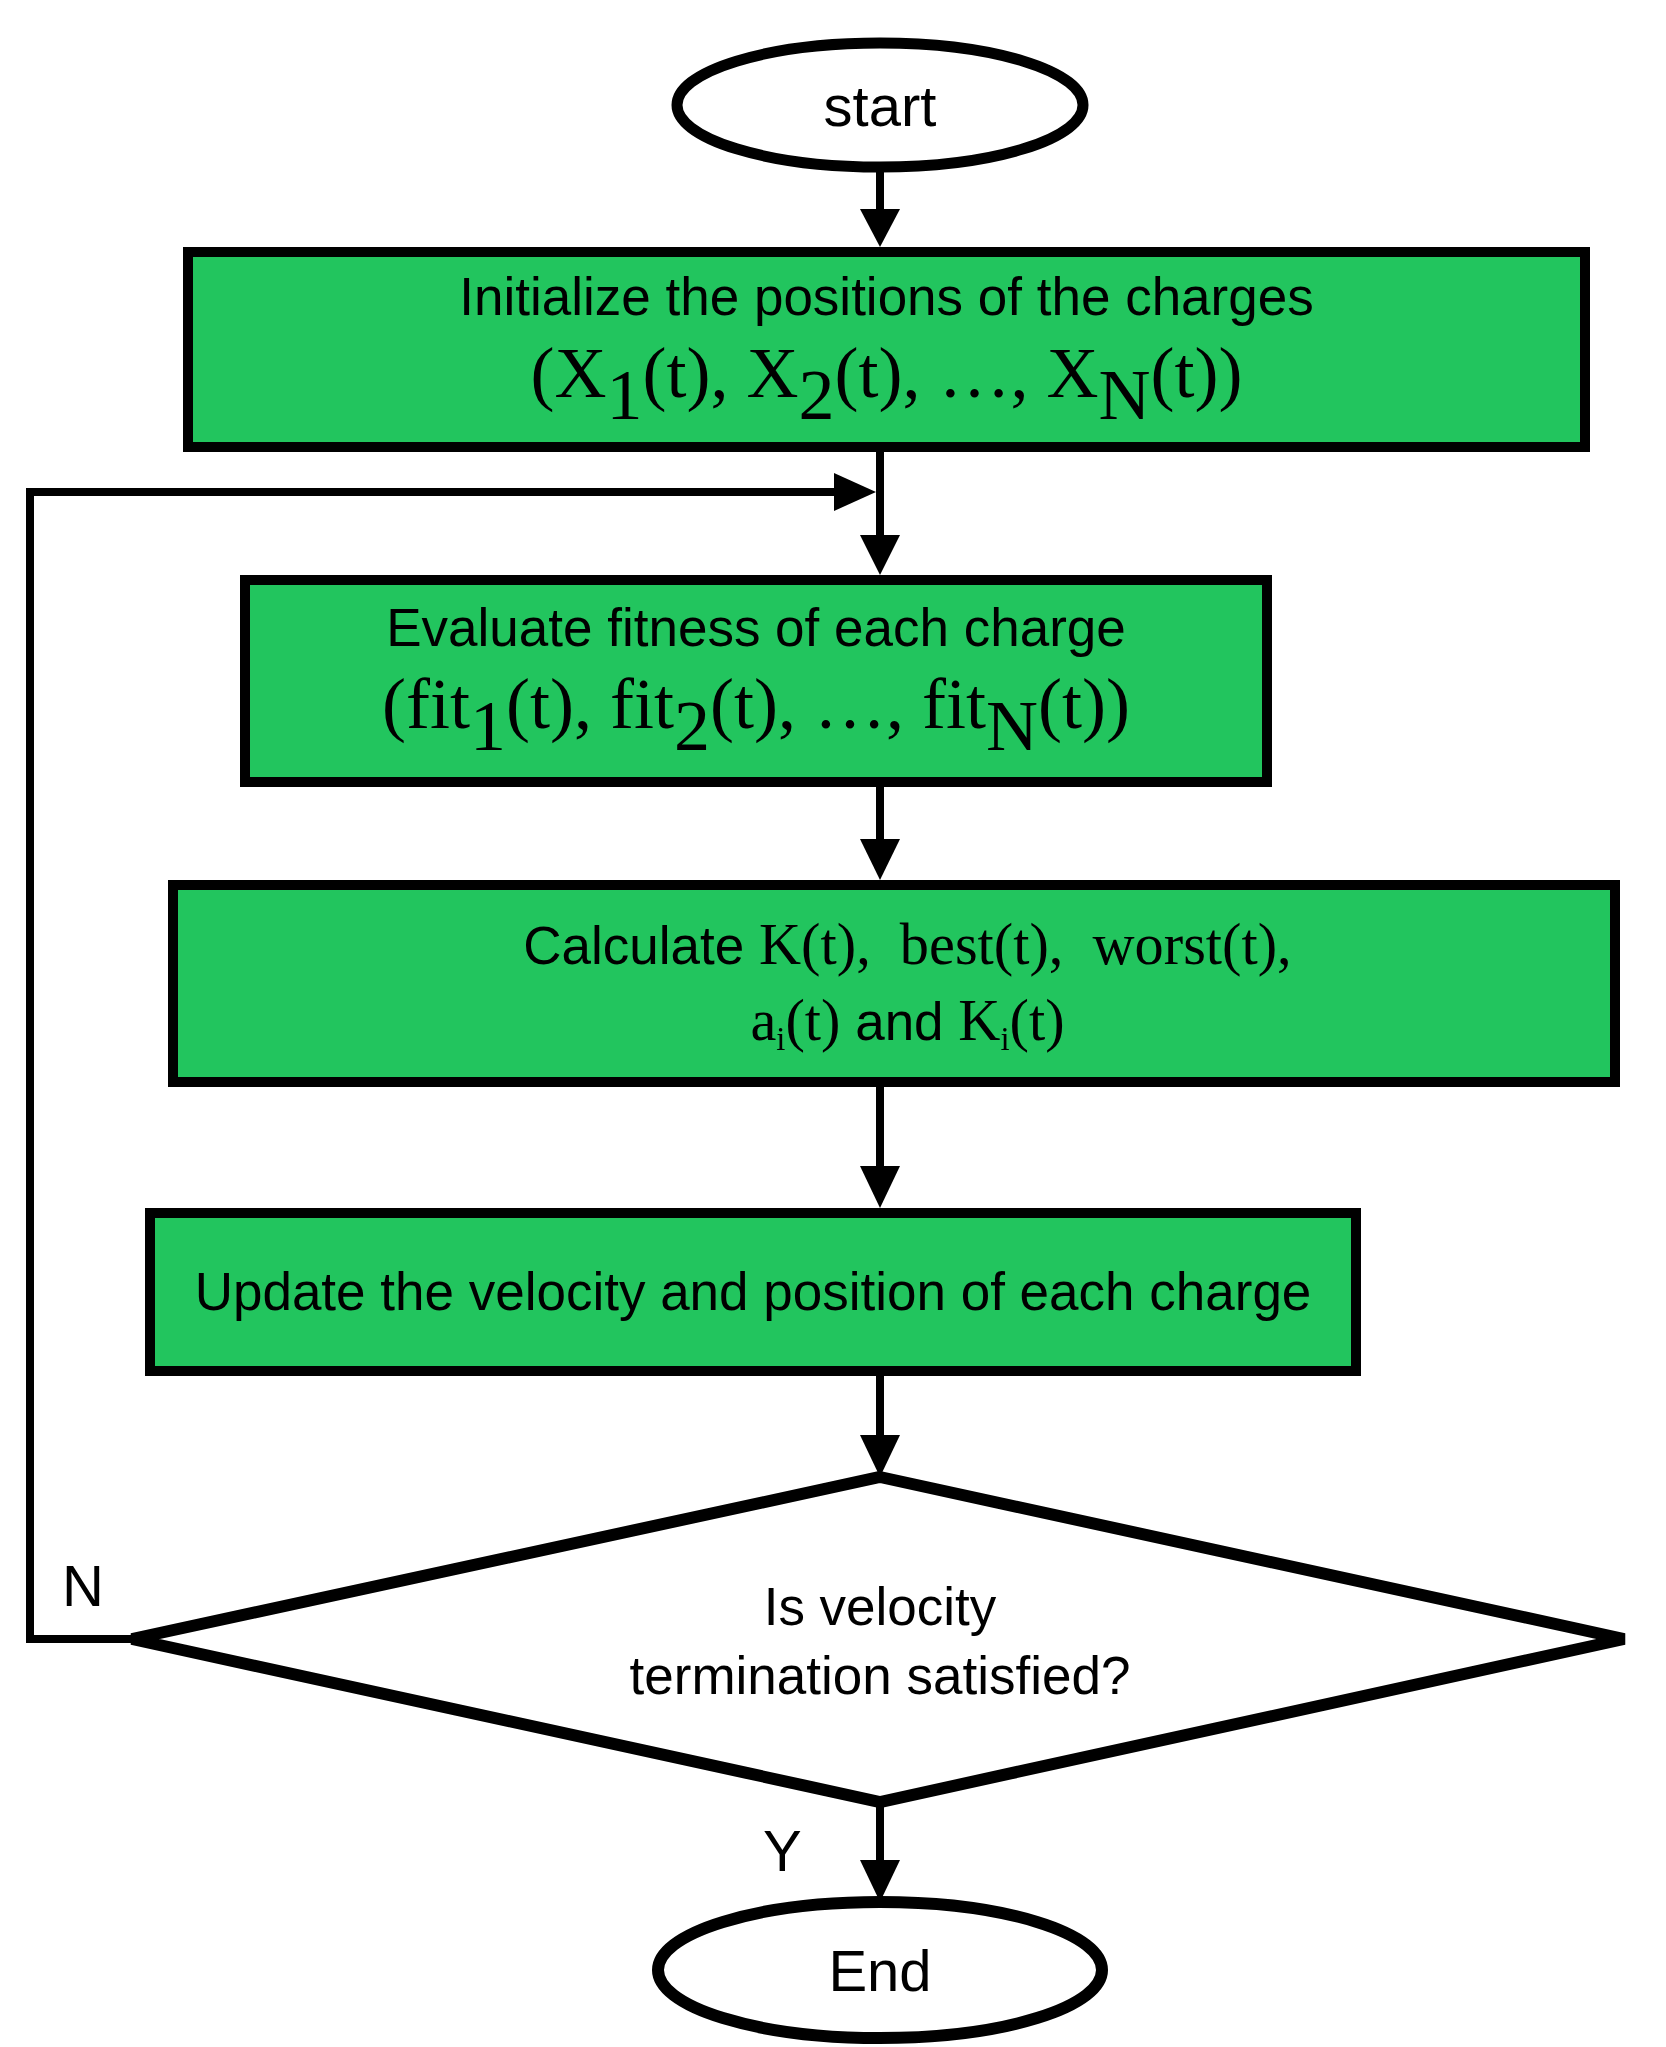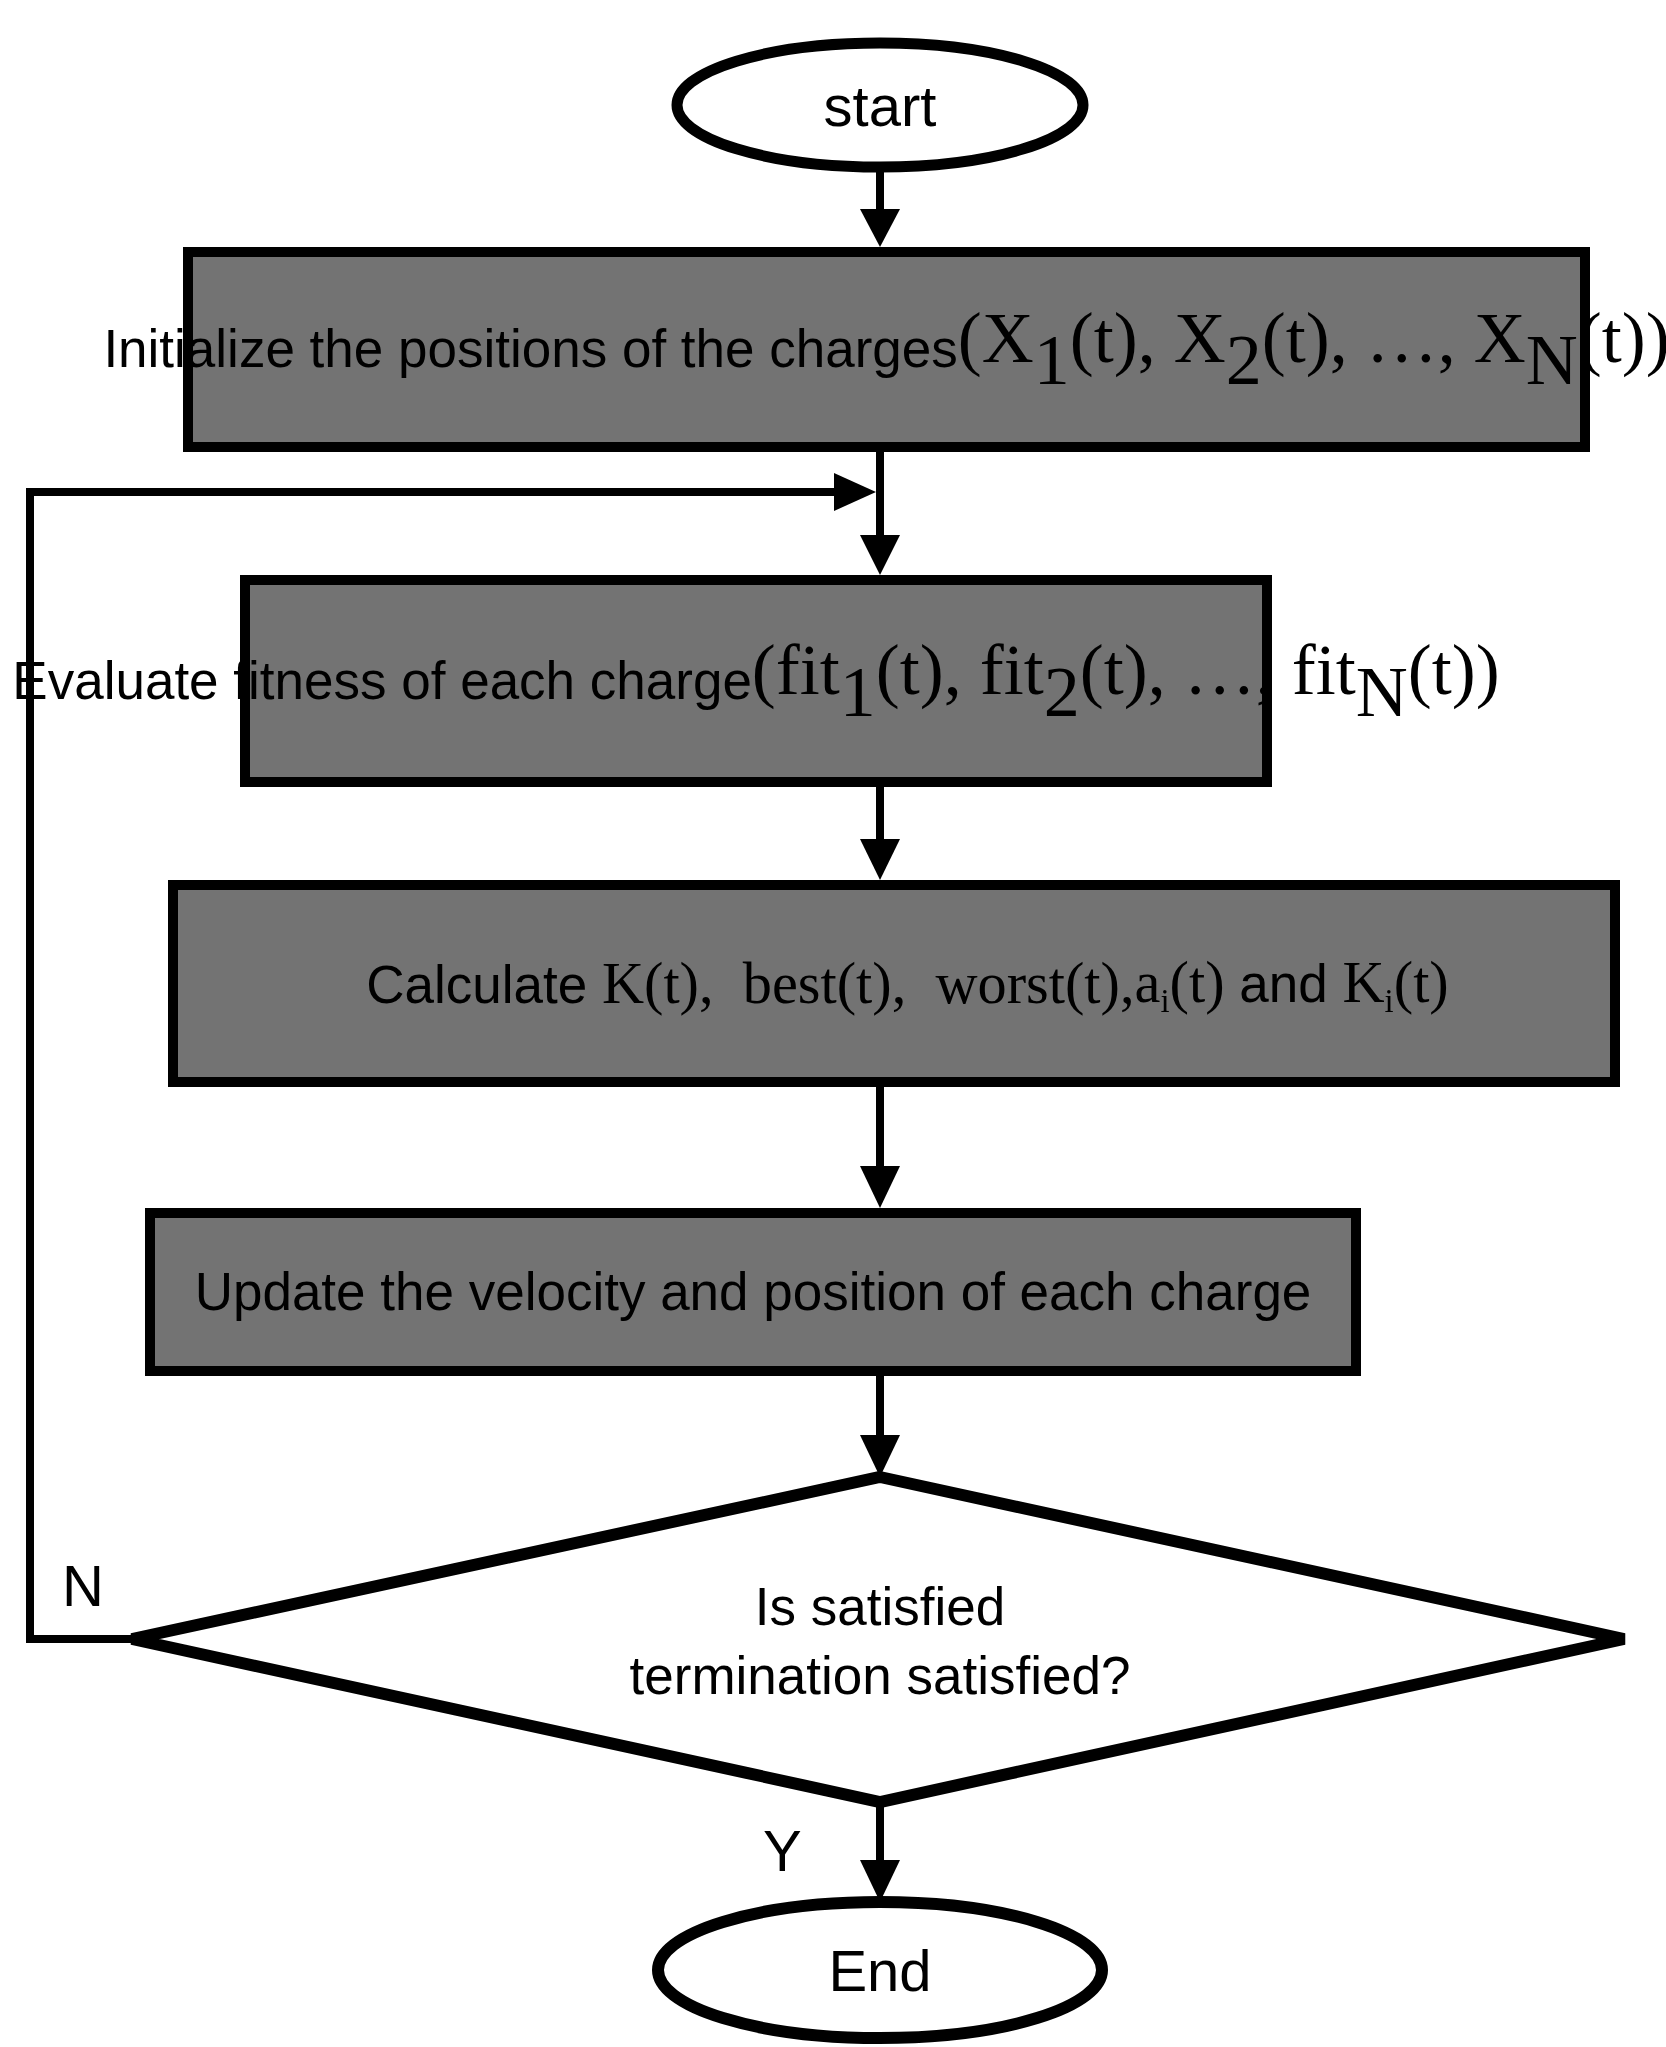--- a/index.html
+++ b/index.html
@@ -33,23 +33,23 @@
     fill: none;
   }
   .head {
     fill: #000000;
     stroke: none;
   }
   .box {
     position: absolute;
     box-sizing: border-box;
     border: 10px solid #000000;
-    background: #737373;
+    background: #22c55e;
     display: flex;
-    flex-direction: row;
+    flex-direction: column;
     align-items: center;
     justify-content: center;
     text-align: center;
   }
   .label-wrap {
     position: absolute;
     display: flex;
     flex-direction: column;
     align-items: center;
     justify-content: center;
@@ -151,21 +151,21 @@
   <div class="box" style="left:168px; top:868px; width:1452px; height:207px;padding-left:27px;">
     <div class="sans-line"><span class="s">Calculate </span><span class="m">K(t)</span><span class="m pad">,</span><span class="m">best(t)</span><span class="m pad">,</span><span class="m">worst(t)</span><span class="m">,</span></div>
     <div class="sans-line"><span class="m">a</span><span class="m sub">i</span><span class="m">(t)</span><span class="s"> and </span><span class="m">K</span><span class="m sub">i</span><span class="m">(t)</span></div>
   </div>
 
   <div class="box" style="left:145px; top:1196px; width:1216px; height:168px;">
     <div class="sans-line">Update the velocity and position of each charge</div>
   </div>
 
   <div class="label-wrap" style="left:430px; top:1552px; width:900px; height:155px;">
-    <div class="sans-line">Is satisfied</div>
+    <div class="sans-line">Is velocity</div>
     <div class="sans-line">termination satisfied?</div>
   </div>
 
   <div class="branch-label" style="left:62px; top:1540px;">N</div>
   <div class="branch-label" style="left:763px; top:1805px;">Y</div>
 
   <div class="label-wrap" style="left:658px; top:1892px; width:444px; height:132px;">
     <div class="terminal-label">End</div>
   </div>
 

